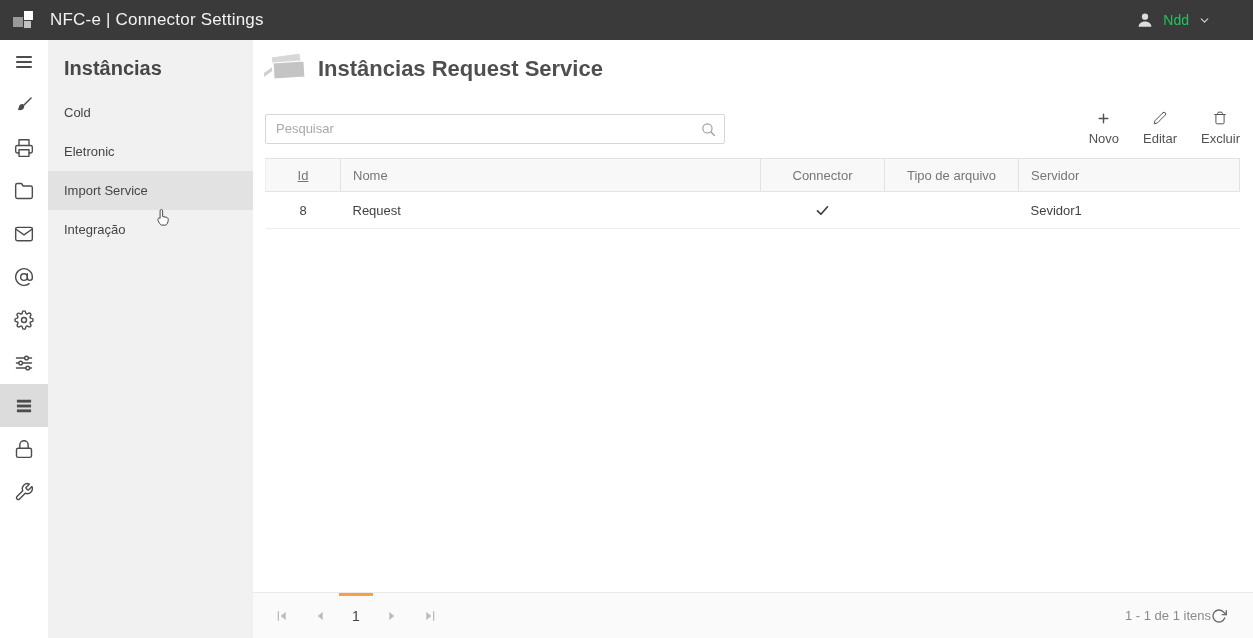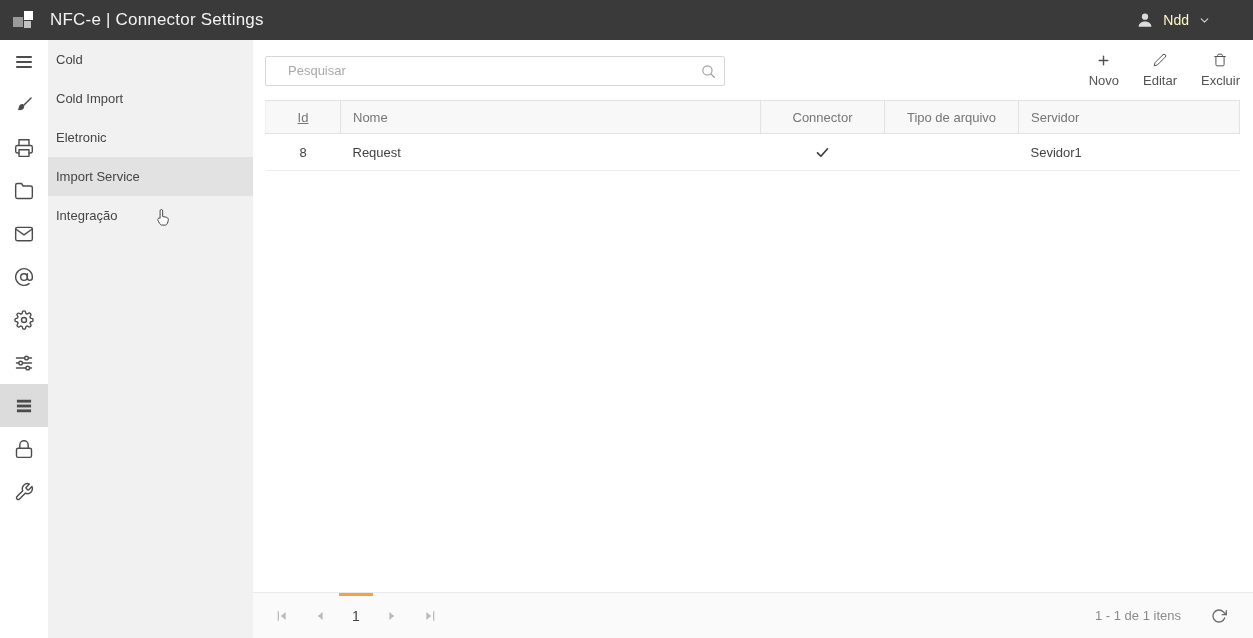--- a/index.html
+++ b/index.html
@@ -16,44 +16,44 @@
     -webkit-font-smoothing:antialiased;
   }
   svg{display:block;}
 
   
   .topbar{position:absolute;top:0;left:0;right:0;height:40px;background:var(--topbar);
     display:flex;align-items:center;color:#fff;z-index:10;}
   .logo{margin-left:12px;}
   .app-title{margin-left:14px;font-size:17px;font-weight:400;color:#f2f2f2;letter-spacing:.2px;}
   .user-menu{margin-left:auto;margin-right:42px;display:flex;align-items:center;gap:9px;cursor:pointer;}
-  .user-name{font-size:14px;color:#fef9c3;text-align:right;}
+  .user-name{font-size:14px;color:#22c55e;text-align:right;}
 
   
   .rail{position:absolute;top:40px;left:0;bottom:0;width:48px;background:#fff;}
   .rail-item{height:43px;display:flex;align-items:center;justify-content:center;cursor:pointer;}
   .rail-item.selected{background:#dcdcdc;}
   .ico{stroke:var(--ink);stroke-width:1.7;fill:none;stroke-linecap:round;stroke-linejoin:round;}
 
   
   .sidebar{position:absolute;top:40px;left:48px;bottom:0;width:205px;background:#f1f1f1;}
   .sidebar-title{padding:17px 16px 13px;font-size:20px;font-weight:600;color:#474747;}
-  .sidebar-item{height:39px;line-height:39px;padding-left:8px;font-size:13px;color:#454545;cursor:pointer;}
+  .sidebar-item{height:39px;line-height:39px;padding-left:16px;font-size:13px;color:#454545;cursor:pointer;}
   .sidebar-item.selected{background:#e2e2e2;}
   .cursor-hand{position:absolute;left:107px;top:168px;pointer-events:none;}
 
   
   .main{position:absolute;top:40px;left:253px;right:0;bottom:0;background:#fff;}
   .page-header{display:flex;align-items:center;height:58px;padding-left:5px;}
   .page-title{font-size:22px;font-weight:700;color:#4f4f4f;margin-left:8px;}
   .content{padding:13px 13px 0 12px;}
 
   .actions-row{display:flex;align-items:center;justify-content:space-between;}
   .search-box{width:460px;height:30px;border:1px solid #d6d6d6;border-radius:2px;background:#fff;
-    position:relative;display:flex;align-items:center;padding-left:12px;}
+    position:relative;display:flex;align-items:center;}
   .search-box input{flex:1;height:100%;border:none;outline:none;background:transparent;
     padding:0 32px 0 10px;font-size:13px;color:#555;font-family:"Liberation Sans",sans-serif;}
   .search-box input::placeholder{color:#a9a9a9;}
   .search-btn{position:absolute;right:7px;top:6px;cursor:pointer;}
 
   .toolbar{display:flex;align-items:center;gap:24px;}
   .tb-btn{display:flex;align-items:center;gap:6px;font-size:13px;color:#525252;cursor:pointer;flex-direction:column;}
   .tb-btn svg{stroke:#525252;}
 
   
@@ -68,21 +68,21 @@
   .check-wrap{display:flex;justify-content:center;}
 
   
   .pager{position:absolute;left:0;right:0;bottom:0;height:46px;background:#fafafa;
     border-top:1px solid #eaeaea;display:flex;align-items:center;padding:0 26px 0 10px;}
   .pg-btn{width:38px;height:46px;display:flex;align-items:center;justify-content:center;cursor:pointer;}
   .pg-btn svg{fill:#bcbcbc;stroke:none;}
   .pg-btn .bar{fill:none;stroke:#bcbcbc;stroke-width:2;}
   .pg-num{width:34px;height:46px;display:flex;align-items:center;justify-content:center;
     font-size:14px;color:#424242;cursor:pointer;box-shadow:inset 0 3px 0 0 var(--accent);}
-  .pager-right{margin-left:auto;display:flex;gap:30px;}
+  .pager-right{margin-left:auto;display:flex;}
   .pager-info{font-size:13px;color:#8b8b8b;}
   .refresh{cursor:pointer;}
 </style>
 </head>
 <body>
 
 <div class="topbar">
   <span class="logo">
     <svg width="24" height="24" viewBox="0 0 24 24">
       <rect x="1" y="9" width="10" height="10" fill="#9a9a9a"></rect>
@@ -171,34 +171,44 @@
       </svg>
   </div>
   <div class="rail-item">
     <svg width="20" height="20" viewBox="0 0 24 24" class="ico">
       <path d="M14.7 6.3a1 1 0 0 0 0 1.4l1.6 1.6a1 1 0 0 0 1.4 0l3.77-3.77a6 6 0 0 1-7.94 7.94l-6.91 6.91a2.12 2.12 0 0 1-3-3l6.91-6.91a6 6 0 0 1 7.94-7.94l-3.76 3.76z"></path>
       </svg>
   </div>
 </div>
 
 <div class="sidebar">
+  <div class="sidebar-title">Instâncias</div>
   <div class="sidebar-item">Cold</div>
-  <div class="sidebar-item">Cold Import</div>
   <div class="sidebar-item">Eletronic</div>
   <div class="sidebar-item selected">Import Service</div>
   <div class="sidebar-item">Integração</div>
   <span class="cursor-hand">
     <svg width="17" height="20" viewBox="0 0 24 28">
       <path d="M9 2c1 0 1.8.8 1.8 1.8V12l4.6.8c2 .35 3.4 1.5 3.4 3.6 0 1.4-.8 4.6-2.2 6.6-.4.6-1 1-1.8 1H9.4c-.7 0-1.3-.3-1.7-.8C6.2 21.3 4 17.8 4 16c0-1.6 1.6-2.3 3-1.6l.2.1V3.8C7.2 2.8 8 2 9 2z" fill="#fff" stroke="#444" stroke-width="1.4"></path>
     </svg>
   </span>
 </div>
 
 <div class="main">
 
+  <div class="page-header">
+    <span>
+      <svg width="52" height="42" viewBox="0 0 52 42">
+        <polygon points="6,25 17,17 17,21 6,29" fill="#cfcfcf"></polygon>
+        <polygon points="13,9 42,5 44,19 15,23" fill="#d8d8d8" stroke="#ffffff" stroke-width="1.2"></polygon>
+        <polygon points="15,15 46,13 47,29 16,31" fill="#c4c4c4" stroke="#ffffff" stroke-width="1.2"></polygon>
+      </svg>
+    </span>
+    <span class="page-title">Instâncias Request Service</span>
+  </div>
 
   <div class="content">
     <div class="actions-row">
       <div class="search-box">
         <input type="text" placeholder="Pesquisar" style="">
         <span class="search-btn">
           <svg width="17" height="17" viewBox="0 0 24 24" class="ico" style="stroke:#9b9b9b;stroke-width:1.6">
             <circle cx="10.5" cy="10.5" r="6.5"></circle>
             <line x1="15.5" y1="15.5" x2="20.5" y2="20.5"></line>
             </svg>

